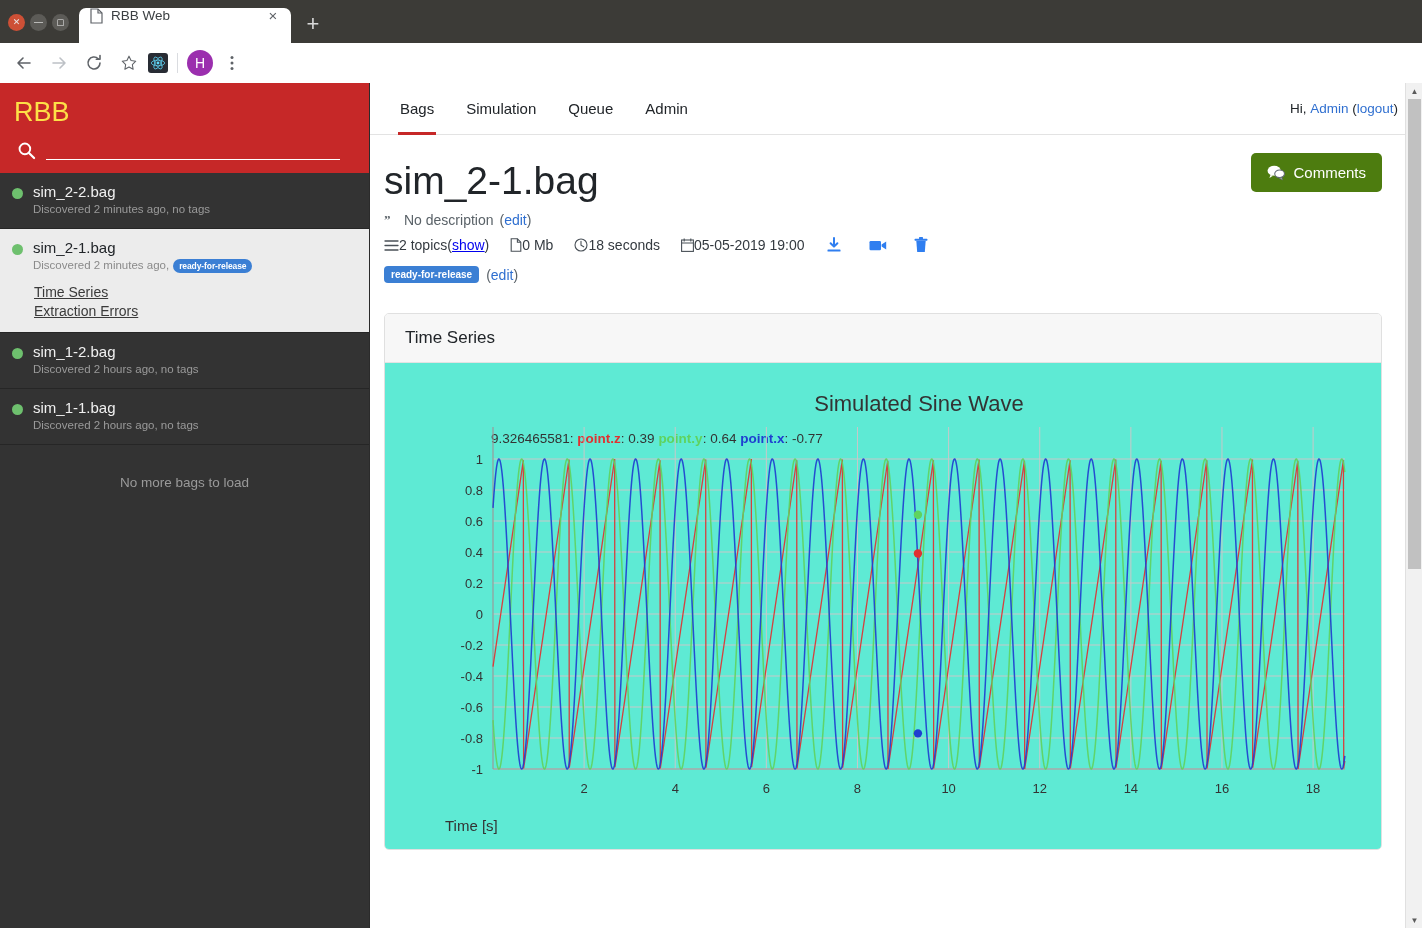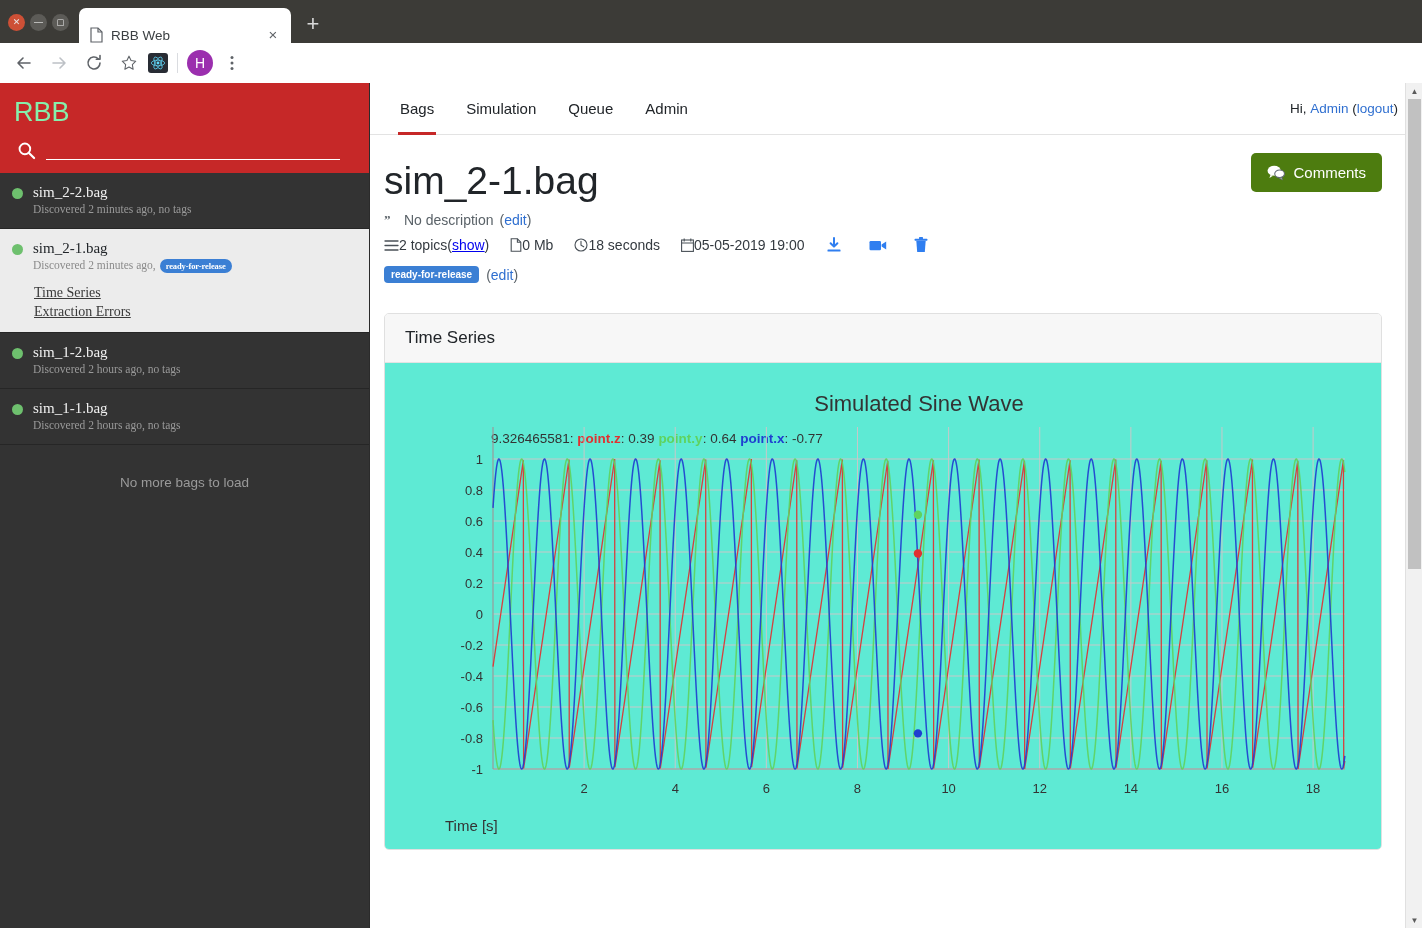--- a/index.html
+++ b/index.html
@@ -18,21 +18,21 @@
     height: 43px; background: #3c3b37; display: flex; align-items: flex-end;
     padding-left: 8px; position: relative; flex: 0 0 43px;
   }
   .wincontrols { display: flex; align-items: center; gap: 5px; padding-bottom: 12px; margin-right: 10px; }
   .wc { width: 17px; height: 17px; border-radius: 50%; background: #5c5b57;
         display: flex; align-items: center; justify-content: center; color: #e8e8e8; font-size: 9px; line-height: 1; }
   .wc.close { background: #cd5036; }
 
   .tab {
     width: 212px; height: 35px; background: #fff; border-radius: 7px 7px 0 0;
-    display: flex; align-items: flex-end; padding: 0 10px; gap: 8px; position: relative;
+    display: flex; align-items: flex-start; padding: 0 10px; gap: 8px; position: relative;
   }
   .tab-favicon { width: 14px; height: 16px; flex: 0 0 14px; }
   .tab-title { font-size: 13.5px; color: #3c4043; white-space: nowrap; overflow: hidden; flex: 1; }
   .tab-close { width: 16px; height: 16px; color: #5f6368; font-size: 15px; line-height: 15px; text-align: center; }
   .newtab { width: 28px; height: 28px; margin-left: 8px; margin-bottom: 4px; color: #d8d8d8;
             font-size: 22px; line-height: 26px; text-align: center; }
 
   .toolbar {
     height: 40px; background: #fff; display: flex; align-items: center; gap: 3px;
     padding: 0 8px; flex: 0 0 40px;
@@ -53,27 +53,27 @@
   .avatar-h { width: 26px; height: 26px; border-radius: 50%; background: #9b2fae; color: #fff;
               font-size: 14px; display: flex; align-items: center; justify-content: center; }
 
   
   .viewport { flex: 1; display: flex; background: #fff; position: relative; overflow: hidden; }
 
   
   .sidebar { width: 370px; flex: 0 0 370px; background: #333333; display: flex; flex-direction: column;
              border-right: 1px solid #2b2b2b; overflow: hidden; }
   .sb-header { background: #c62828; height: 90px; flex: 0 0 90px; padding: 14px 14px 0 14px; }
-  .sb-brand { color: #86efac; font-size: 27px; line-height: 30px; font-weight: 400; }
+  .sb-brand { color: #fde047; font-size: 27px; line-height: 30px; font-weight: 400; }
   .sb-search { display: flex; align-items: center; gap: 10px; margin-top: 14px; padding-left: 3px; }
   .sb-search-icon { color: #fff; }
   .sb-search-input { flex: 1; background: transparent; border: none; border-bottom: 1.5px solid #fff;
                      height: 19px; outline: none; color: #fff; font-size: 13px; margin-right: 15px; }
 
-  .bag-item { border-bottom: 1px solid #262626; padding: 10px 12px 11px 12px; position: relative; cursor: pointer; font-family: Liberation Serif, serif; }
+  .bag-item { border-bottom: 1px solid #262626; padding: 10px 12px 11px 12px; position: relative; cursor: pointer; }
   .bag-item.selected { background: #ececec; }
   .bag-row { display: flex; align-items: flex-start; gap: 10px; }
   .bag-dot { width: 11px; height: 11px; border-radius: 50%; background: #6ec06e; flex: 0 0 11px; margin-top: 5px; }
   .bag-name { color: #f0f0f0; font-size: 15px; line-height: 18px; }
   .bag-item.selected .bag-name { color: #212529; }
   .bag-sub { color: #9a9a9a; font-size: 11.5px; line-height: 15px; margin-top: 1px; display: flex; align-items: center; gap: 4px; flex-wrap: wrap; }
   .bag-item.selected .bag-sub { color: #8a8a8a; }
   .tagchip { background: #3b7fd4; color: #fff; font-size: 8.5px; font-weight: bold; border-radius: 8px;
              padding: 2px 6px 2px 6px; line-height: 10px; letter-spacing: -0.1px; }
   .bag-links { margin: 10px 0 0 22px; }

